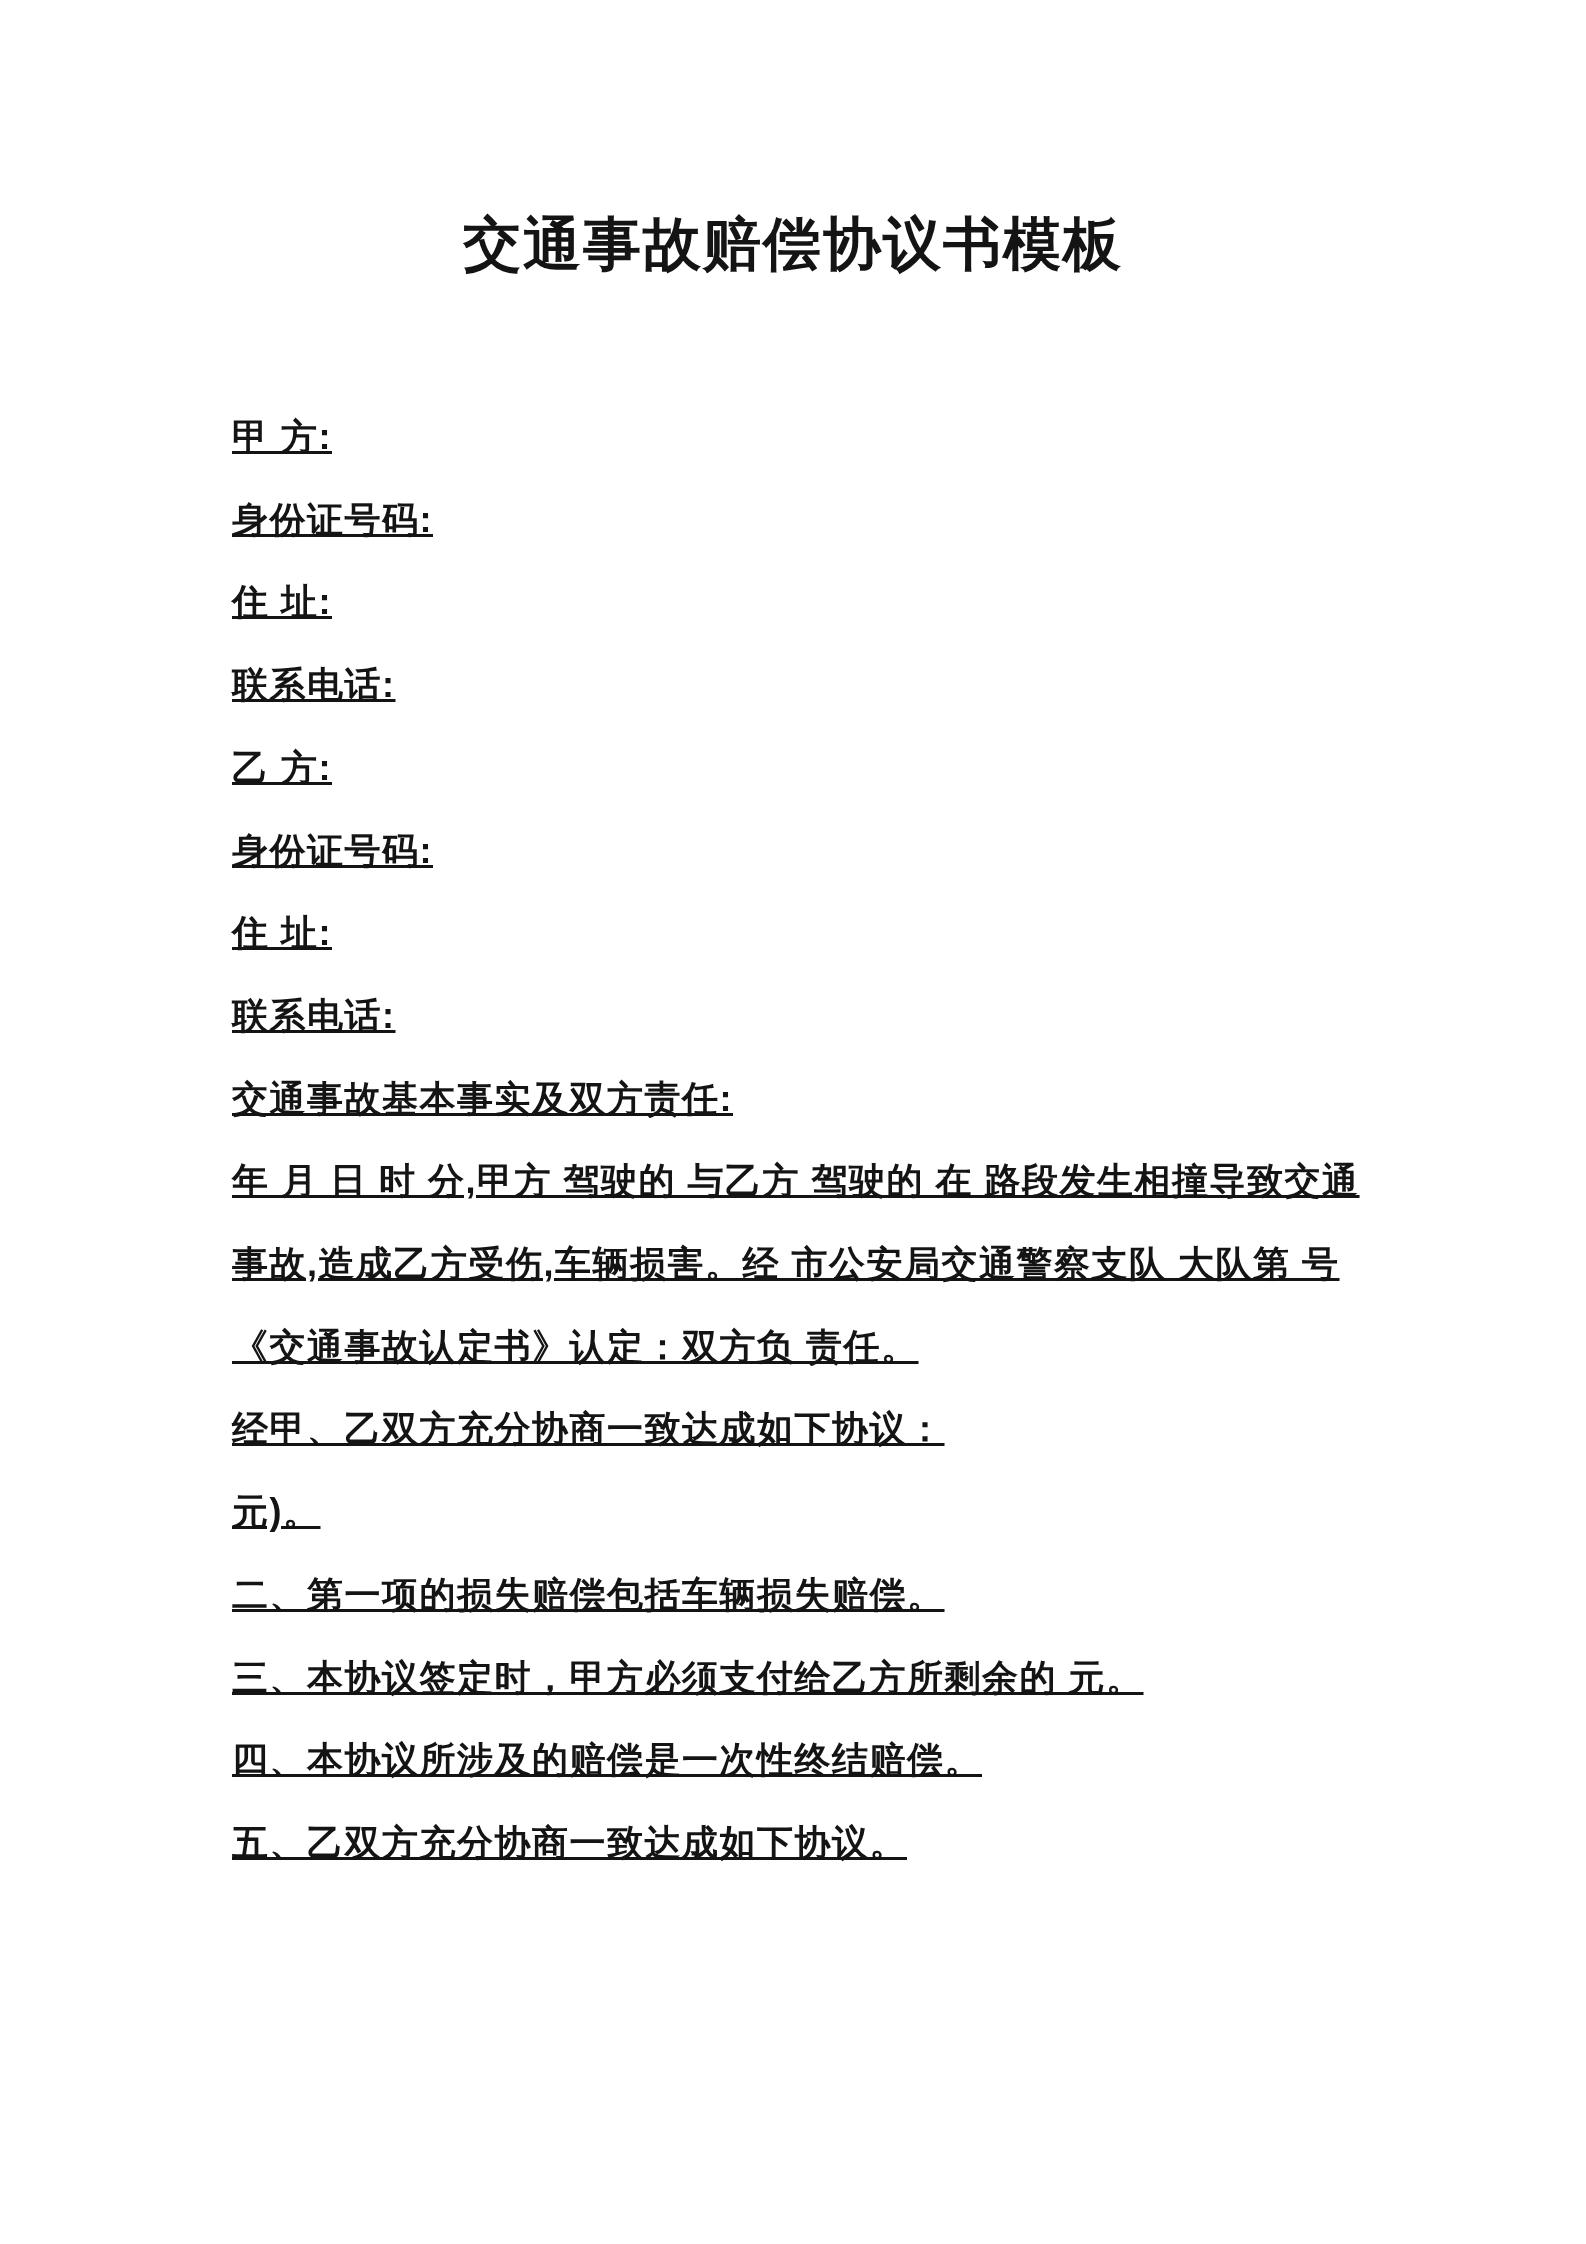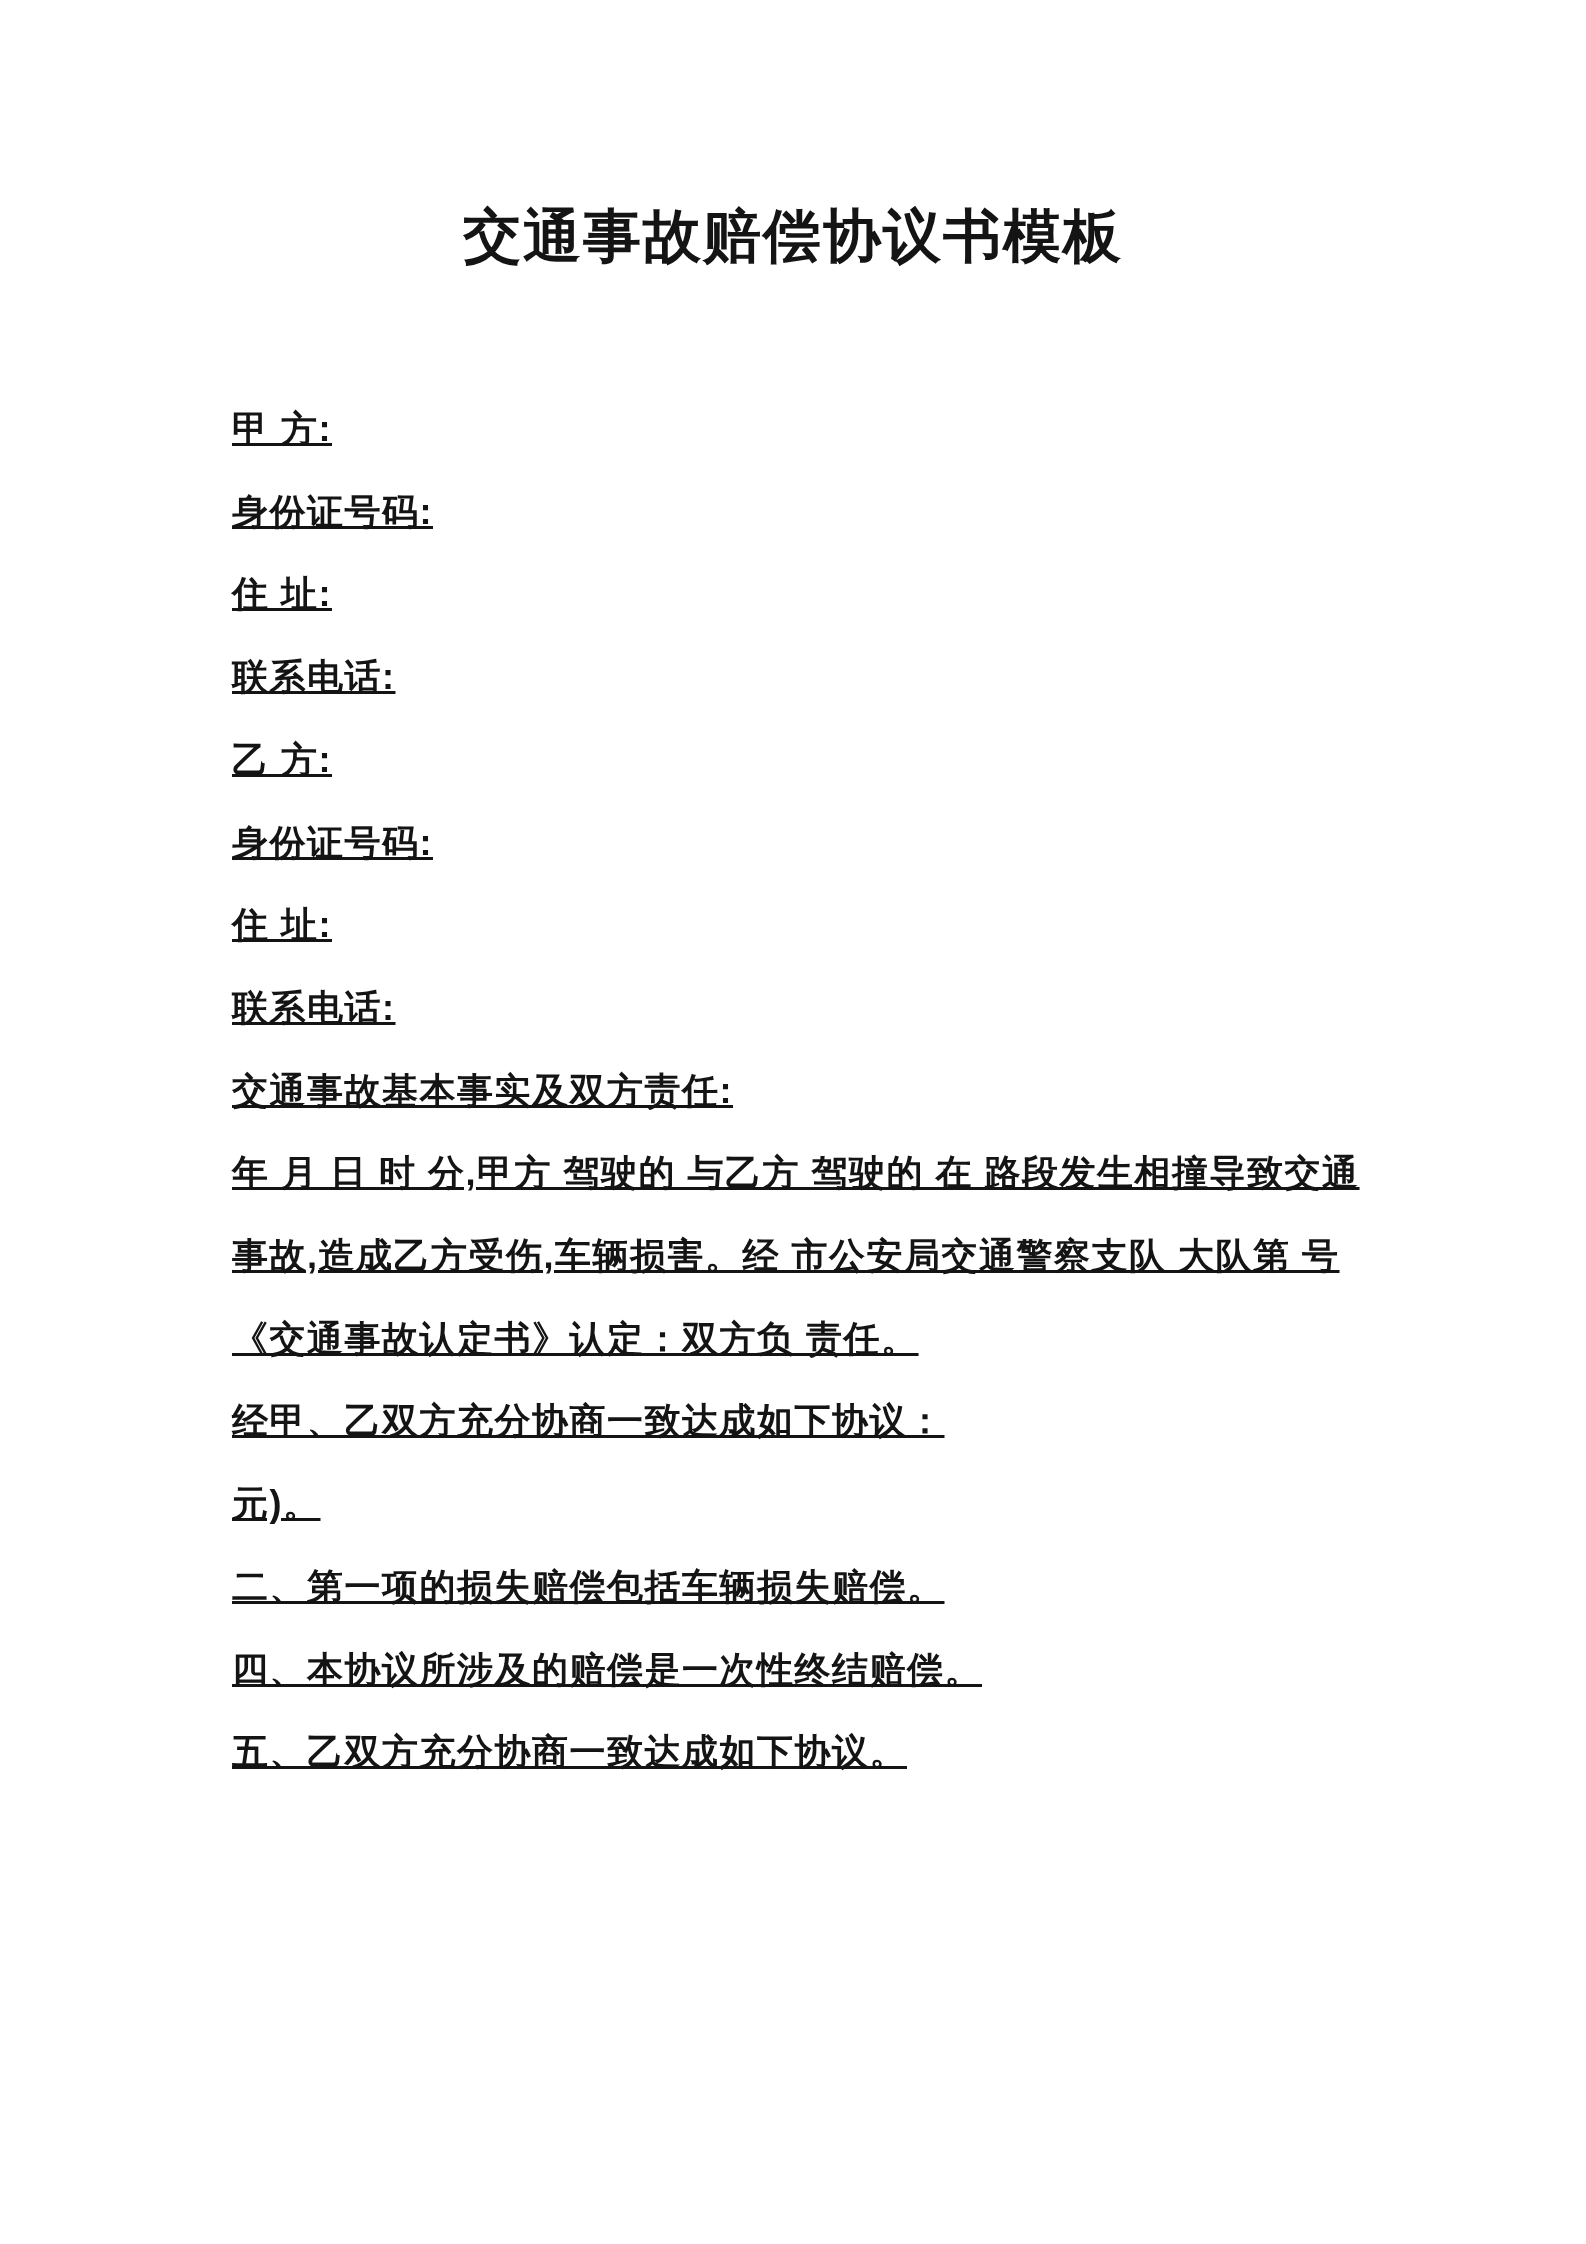--- a/index.html
+++ b/index.html
@@ -13,21 +13,21 @@
     height: 2244px;
     background: #ffffff;
     box-sizing: border-box;
     padding-top: 196px;
     overflow: hidden;
     font-family: "Liberation Sans", "DejaVu Sans", sans-serif;
     font-weight: 700;
     color: #141414;
   }
   .doc-title {
-    margin: 0;
+    margin: 8px;
     text-align: center;
     font-size: 58px;
     line-height: 80px;
     letter-spacing: 2px;
     white-space: pre;
   }
   .doc-body {
     margin-top: 112px;
     padding-left: 232px;
     padding-right: 220px;
@@ -56,16 +56,17 @@
     <div class="doc-line">身份证号码:</div>
     <div class="doc-line">住 址:</div>
     <div class="doc-line">联系电话:</div>
     <div class="doc-line">交通事故基本事实及双方责任:</div>
     <div class="doc-line">年 月 日 时 分,甲方 驾驶的 与乙方 驾驶的 在 路段发生相撞导致交通</div>
     <div class="doc-line">事故,造成乙方受伤,车辆损害。经 市公安局交通警察支队 大队第 号</div>
     <div class="doc-line">《交通事故认定书》认定：双方负 责任。</div>
     <div class="doc-line">经甲、乙双方充分协商一致达成如下协议：</div>
     <div class="doc-line">元)。</div>
     <div class="doc-line">二、第一项的损失赔偿包括车辆损失赔偿。</div>
+    <div class="doc-line">三、本协议签定时，甲方必须支付给乙方所剩余的 元。</div>
     <div class="doc-line">四、本协议所涉及的赔偿是一次性终结赔偿。</div>
     <div class="doc-line">五、乙双方充分协商一致达成如下协议。</div>
   </div>
 </div>
 
 </body></html>

